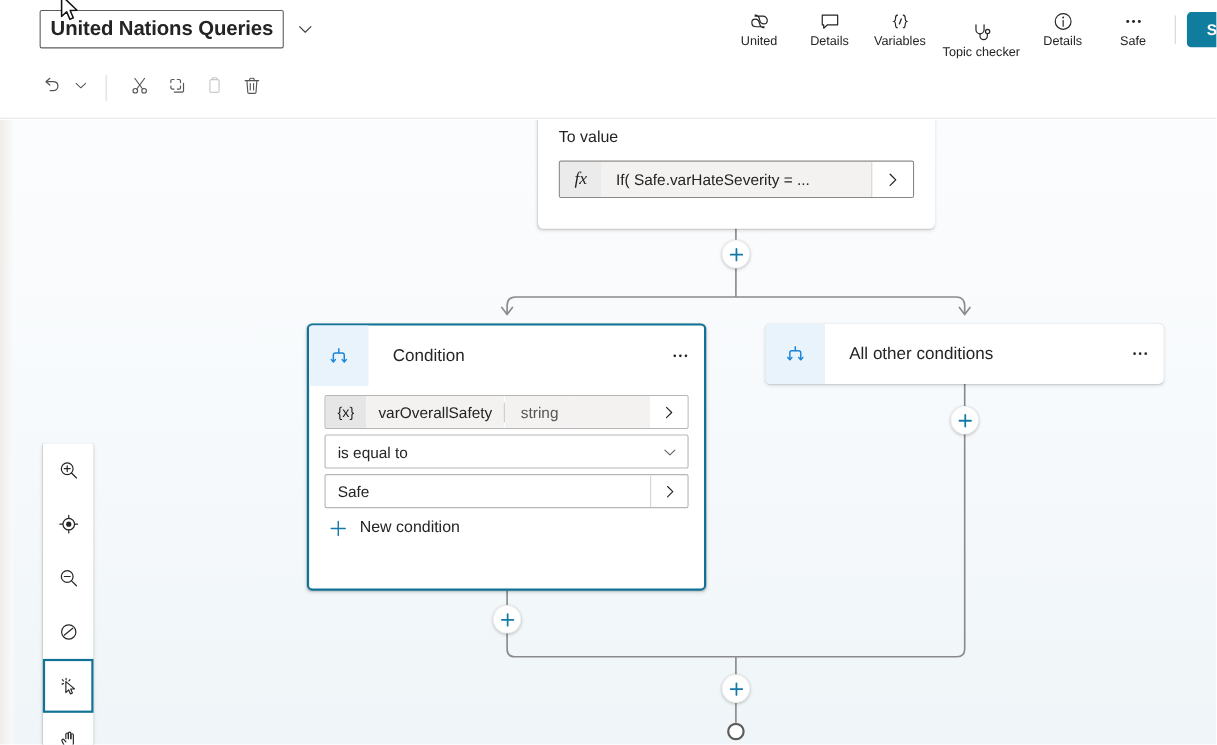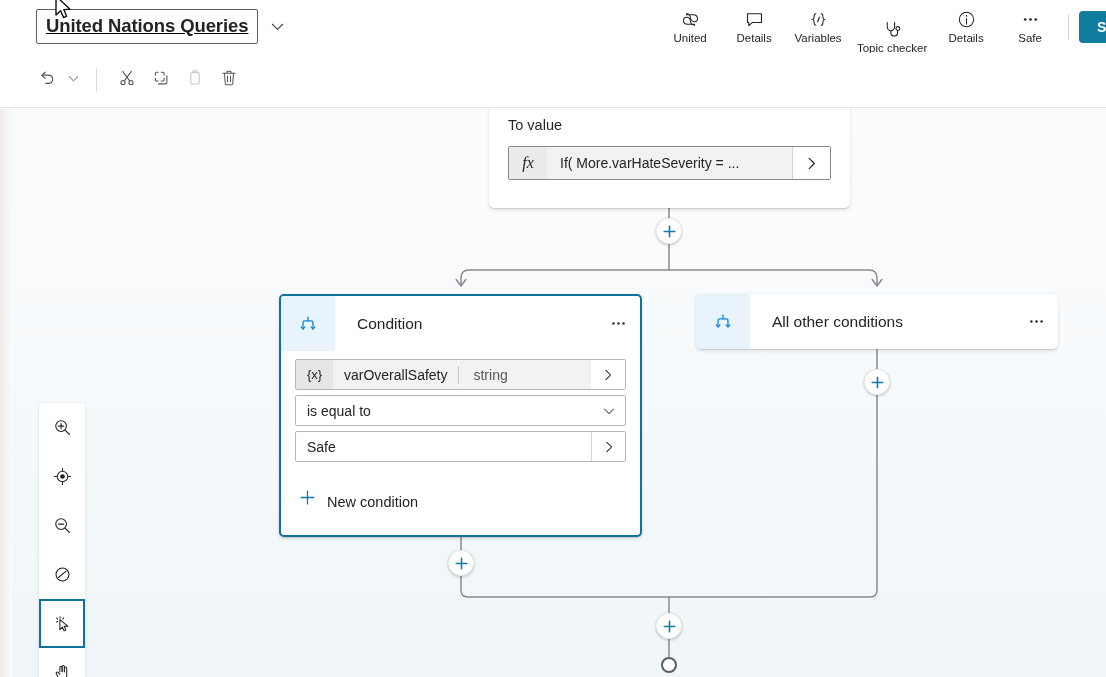--- a/index.html
+++ b/index.html
@@ -11,21 +11,21 @@
     -webkit-font-smoothing: antialiased;
   }
   #app { position: relative; width: 1106px; height: 677px; overflow: hidden; background:#fff; }
 
   
   .topbar {
     position: absolute; left: 0; top: 0; width: 1106px; height: 53px;
     background: #ffffff;
     display: flex; align-items: center;
   }
-  .title-wrap { display: flex; align-items: center; margin-left: 36px; text-decoration: underline; }
+  .title-wrap { display: flex; align-items: center; margin-left: 36px; }
   .title-box {
     border: 1px solid #605e5c;
     border-radius: 2px;
     padding: 4px 9px 5px 9px;
     font-size: 18.5px; font-weight: bold; color: #242424;
     letter-spacing: -0.1px;
     line-height: 24px;
     background: #fff;
     white-space: nowrap;
   }
@@ -182,21 +182,21 @@
   .op-text { flex:1 1 auto; padding-left: 11px; font-size: 14px; color:#242424; }
   .op-chev { width: 32px; display:flex; align-items:center; justify-content:center; color:#616161; cursor:pointer; }
   .val-row {
     display:flex; align-items:center; height: 31px; margin-top: 5px;
     border: 1px solid #b6b6b6; border-radius: 2px; background:#fff; overflow:hidden;gap:48px;
   }
   .val-text { flex:1 1 auto; padding-left: 11px; font-size: 14px; color:#242424; }
   .val-chev { width: 34px; height:100%; border-left:1px solid #d6d4d2;
     display:flex; align-items:center; justify-content:center; color:#242424; cursor:pointer; }
   .newcond {
-    display:flex; align-items:flex-end; gap: 11px; height: 38px; margin-top: 10px;
+    display:flex; align-items:flex-start; gap: 11px; height: 38px; margin-top: 10px;
     padding-left: 4px; cursor:pointer;
   }
   .newcond .lbl { font-size: 14.5px; color: #242424; }
 
   
   #other-card {
     left: 684px; top: 185px; width: 362px; height: 55px;
   }
   #other-card .node-ico { border-radius: 3px 0 0 3px; }
 
@@ -396,21 +396,21 @@
       <g fill="none" stroke="#8a8a8a" stroke-width="1.5" stroke-linecap="round" stroke-linejoin="round">
         <path d="M444.2 170.5 L449 177 L453.8 170.5"></path>
         <path d="M860.2 170.5 L865 177 L869.8 170.5"></path>
       </g>
     </svg>
 
     <div class="card" id="tovalue-card">
       <div class="lbl-tovalue">To value</div>
       <div class="fx-row">
         <div class="fx-badge">fx</div>
-        <div class="fx-val">If( More.varHateSeverity = ...</div>
+        <div class="fx-val">If( Safe.varHateSeverity = ...</div>
         <div class="fx-chev">
           <svg width="15" height="15" viewBox="0 0 16 16">
               <path d="M5.6 2.6 L11 8 L5.6 13.4" fill="none" stroke="#242424" stroke-width="1.25" stroke-linecap="round" stroke-linejoin="round"></path>
             </svg>
         </div>
       </div>
     </div>
 
     <div class="plus" style="left:644px; top:109px;">
       <svg width="15" height="15" viewBox="0 0 16 16">

